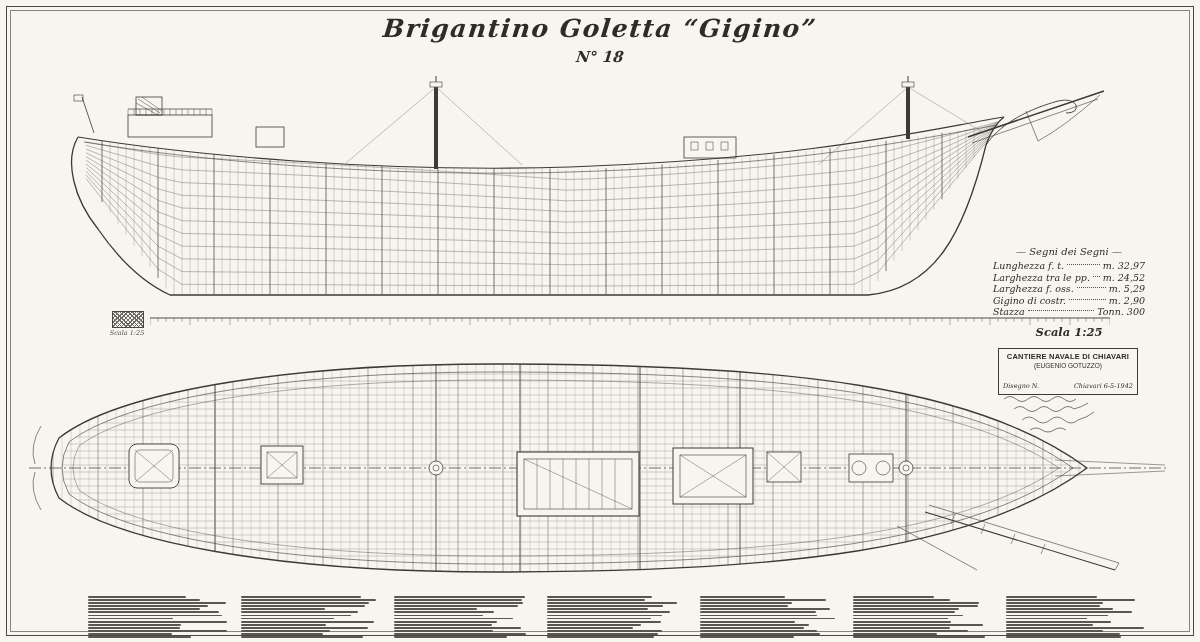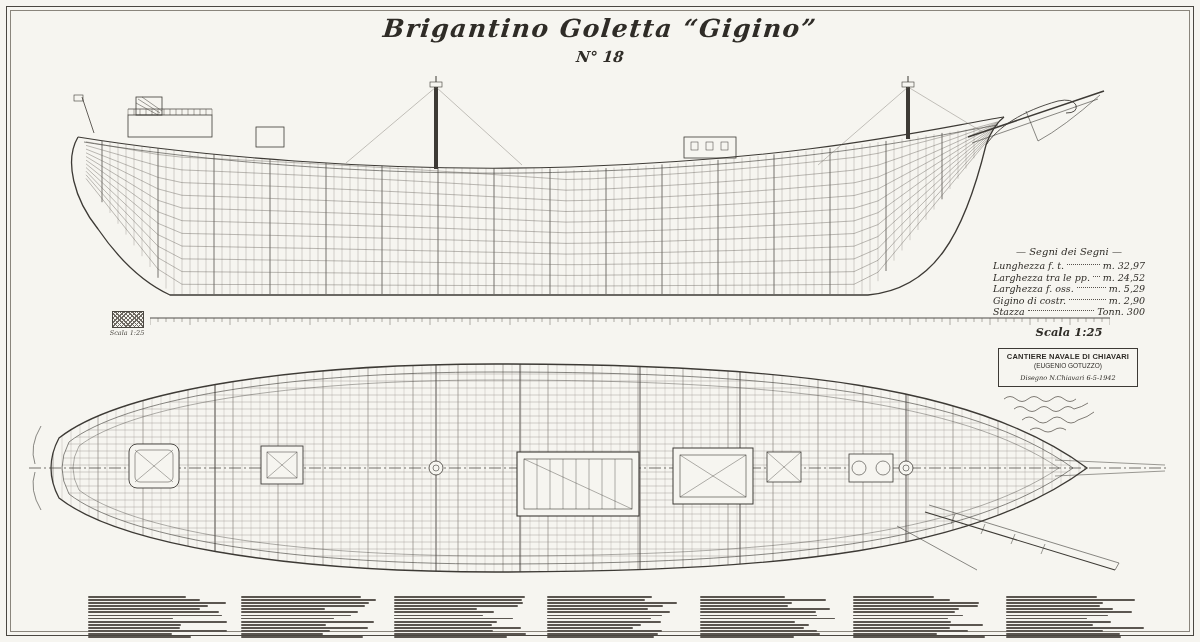--- a/index.html
+++ b/index.html
@@ -16,21 +16,21 @@
   .dims-header{text-align:center;font-size:10px;margin-bottom:3px;white-space:nowrap;}
   .dims-row{display:flex;align-items:center;line-height:11.5px;}
   .dims-label{white-space:nowrap;}
   .dims-dots{flex:1;border-bottom:1px dotted #57524c;margin:0 3px 2px 3px;min-width:6px;}
   .dims-value{white-space:nowrap;}
   .dims-scale{text-align:center;font-size:11.5px;margin-top:7px;font-weight:bold;}
   .stamp{position:absolute;left:998px;top:348px;width:140px;background:#f6f5f0;border:1px solid #3d3a35;
          padding:3px 4px 4px 4px;font-family:"Liberation Sans",sans-serif;color:#2f2c27;z-index:3;box-sizing:border-box;}
   .stamp-line1{font-size:7.5px;font-weight:bold;letter-spacing:.2px;text-align:center;}
   .stamp-line2{font-size:6.5px;text-align:center;margin-top:1px;}
-  .stamp-row{display:flex;justify-content:center;font-size:6.5px;margin-top:5px;font-style:italic;font-family:"DejaVu Serif",serif;}
+  .stamp-row{display:flex;justify-content:space-between;font-size:6.5px;margin-top:13px;font-style:italic;font-family:"DejaVu Serif",serif;}
   .scale-hatch{position:absolute;left:112px;top:311px;width:30px;height:15px;border:1px solid #4a4741;
          background:repeating-linear-gradient(45deg,#6e6962 0 1px,transparent 1px 3px),
                     repeating-linear-gradient(-45deg,#6e6962 0 1px,transparent 1px 3px);}
   .scale-hatch-label{position:absolute;left:100px;top:329px;width:54px;text-align:center;font-size:6.5px;
          font-style:italic;color:#4a4741;}
   .legend{position:absolute;left:88px;right:55px;top:596px;height:42px;display:flex;gap:14px;z-index:2;}
   .legend-col{flex:1;overflow:hidden;}
   .legend-line{height:1.8px;background:#5b5650;margin-bottom:1.3px;border-radius:1px;}
 </style>
 </head>

